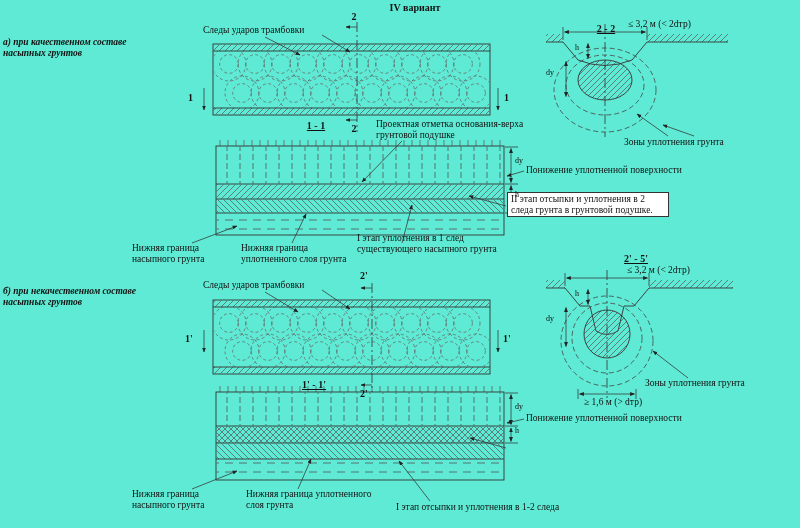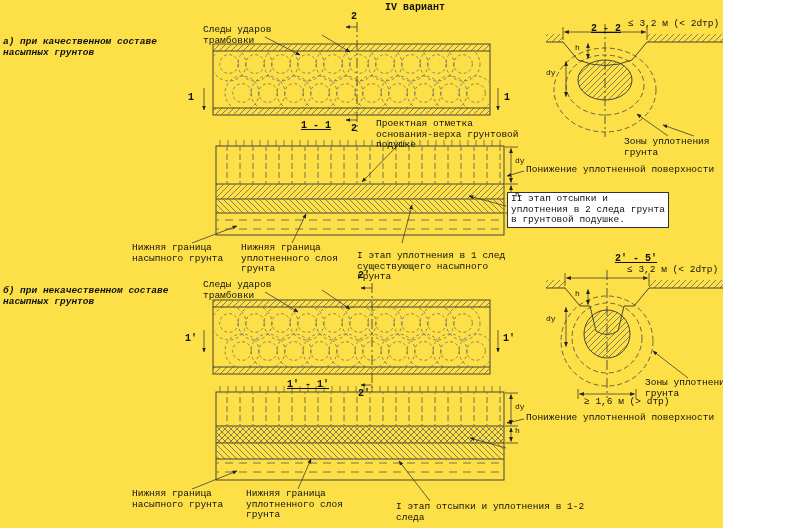--- a/index.html
+++ b/index.html
@@ -1,18 +1,18 @@
 <!DOCTYPE html>
 <html><head>
 <meta charset="utf-8">
 <style>
   *{box-sizing:border-box;margin:0;padding:0}
   body{background:#fff}
-  #canvas{position:relative;width:723px;height:528px;background:#fde047;
-          font-family:Liberation Mono, monospace;color:#111;overflow:hidden}
+  #canvas{position:relative;width:800px;height:528px;background:#5eead4;
+          font-family:Liberation Serif, serif;color:#111;overflow:hidden}
   #art{position:absolute;left:0;top:0}
   .s{stroke:#333;stroke-width:.9;fill:none}
   .t{stroke:none}
   .dd{stroke:#333;stroke-width:.8;fill:none;stroke-dasharray:10 3 2 3}
   .dz{stroke:#444;stroke-width:.8;fill:none;stroke-dasharray:5 3}
   .ldr{stroke:#333;stroke-width:.75;fill:none}
   g[data-circles] circle{fill:none;stroke:#666;stroke-width:.75;stroke-dasharray:3 2.5}
   .lbl{position:absolute;font-size:10px;line-height:1.13}
   .c{text-align:center}
   .b{font-weight:bold}
@@ -283,32 +283,32 @@
   <div class="lbl b u c" style="left:584px;top:23px;width:44px">2 - 2</div>
   <div class="lbl f95" style="left:628px;top:19px;width:100px">≤ 3,2 м (&lt; 2dтр)</div>
   <div class="lbl sm" style="left:575px;top:43px">h</div>
   <div class="lbl sm" style="left:546px;top:68px">dу</div>
   <div class="lbl f95" style="left:624px;top:137px;width:120px">Зоны уплотнения грунта</div>
   <div class="lbl f95" style="left:376px;top:119px;width:152px">Проектная отметка основания-верха грунтовой подушке</div>
   <div class="lbl f95" style="left:526px;top:165px;width:190px">Понижение уплотненной поверхности</div>
   <div class="lbl f95 boxed" style="left:507px;top:192px;width:162px">II этап отсыпки и уплотнения в 2 следа грунта в грунтовой подушке.</div>
   <div class="lbl f95" style="left:132px;top:243px;width:112px">Нижняя граница насыпного грунта</div>
   <div class="lbl f95" style="left:241px;top:243px;width:122px">Нижняя граница уплотненного слоя грунта</div>
-  <div class="lbl f95" style="left:357px;top:251px;width:150px">I этап уплотнения в 1 след существующего насыпного грунта</div>
+  <div class="lbl f95" style="left:357px;top:233px;width:150px">I этап уплотнения в 1 след существующего насыпного грунта</div>
   <div class="lbl sm" style="left:515px;top:156px">dу</div>
   <div class="lbl sm" style="left:515px;top:190px">h</div>
 
   <div class="lbl i b f95" style="left:3px;top:286px;width:180px">б) при некачественном составе
 насыпных грунтов</div>
   <div class="lbl f95" style="left:203px;top:280px;width:125px">Следы ударов трамбовки</div>
   <div class="lbl b c" style="left:354px;top:270px;width:20px">2'</div>
   <div class="lbl b c" style="left:354px;top:388px;width:20px">2'</div>
   <div class="lbl b" style="left:185px;top:333px;width:16px">1'</div>
   <div class="lbl b" style="left:503px;top:333px;width:16px">1'</div>
-  <div class="lbl b u c" style="left:276px;top:379px;width:64px">1' - 1'</div>
+  <div class="lbl b u c" style="left:282px;top:379px;width:64px">1' - 1'</div>
   <div class="lbl b u c" style="left:608px;top:253px;width:56px">2' - 5'</div>
   <div class="lbl f95" style="left:627px;top:265px;width:100px">≤ 3,2 м (&lt; 2dтр)</div>
   <div class="lbl sm" style="left:575px;top:289px">h</div>
   <div class="lbl sm" style="left:546px;top:314px">dу</div>
   <div class="lbl f95" style="left:645px;top:378px;width:120px">Зоны уплотнения грунта</div>
   <div class="lbl f95" style="left:584px;top:397px;width:110px">≥ 1,6 м (&gt; dтр)</div>
   <div class="lbl f95" style="left:526px;top:413px;width:190px">Понижение уплотненной поверхности</div>
   <div class="lbl f95" style="left:132px;top:489px;width:112px">Нижняя граница насыпного грунта</div>
   <div class="lbl f95" style="left:246px;top:489px;width:128px">Нижняя граница уплотненного слоя грунта</div>
   <div class="lbl f95" style="left:396px;top:502px;width:215px">I этап отсыпки и уплотнения в 1-2 следа</div>

